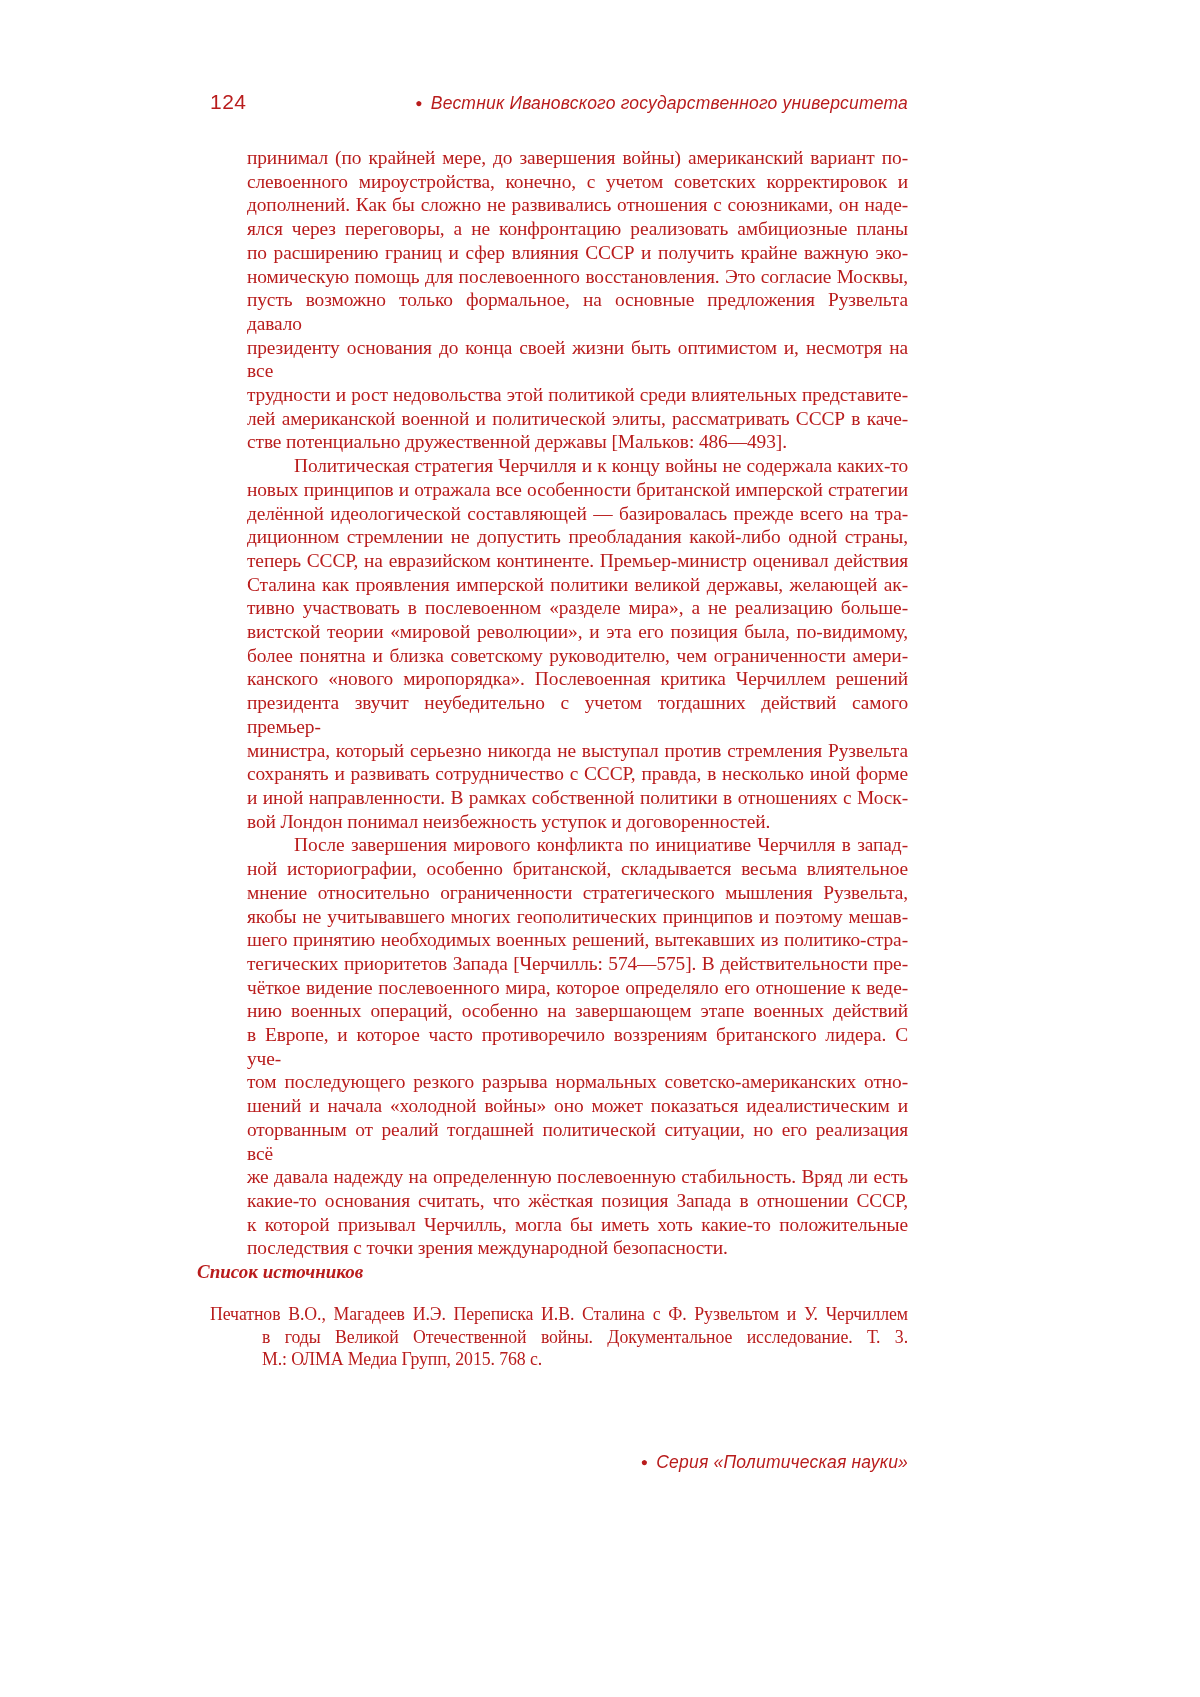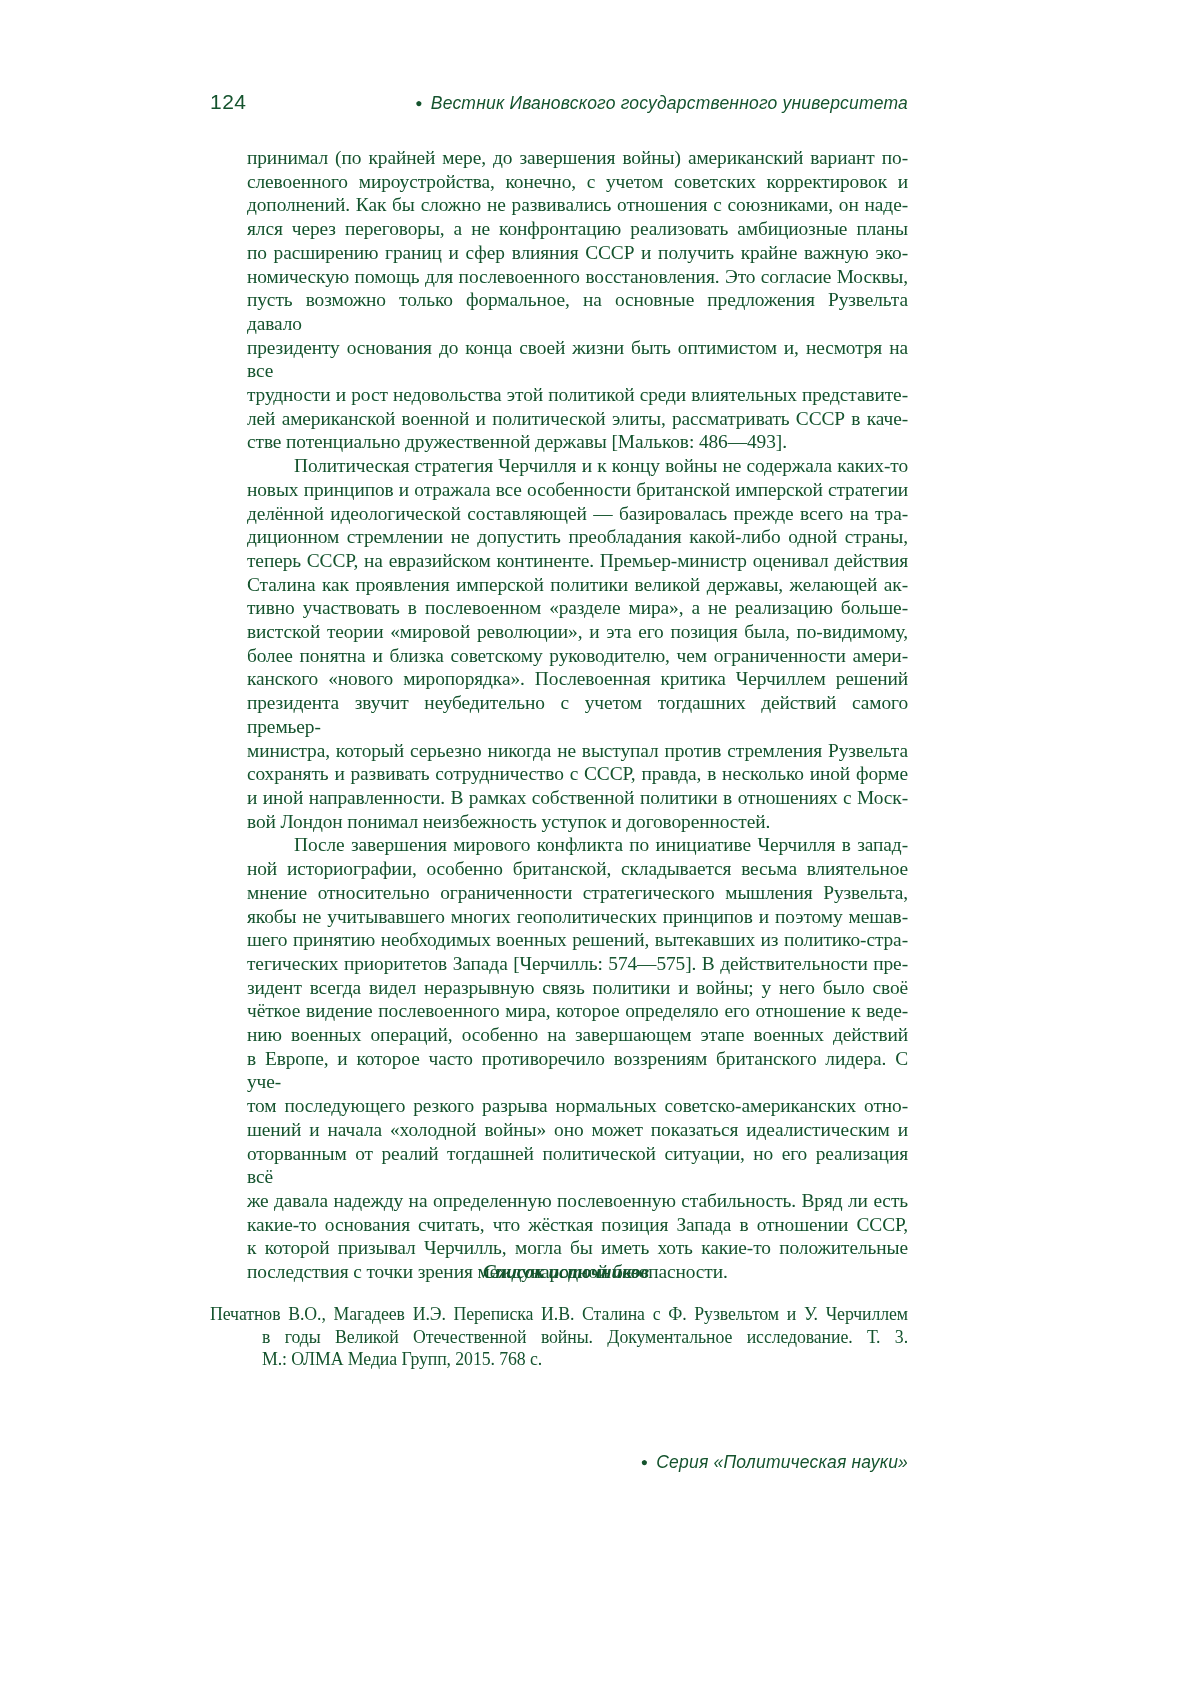--- a/index.html
+++ b/index.html
@@ -2,21 +2,21 @@
 <html><head>
 <meta charset="utf-8">
 <style>
   html, body { margin: 0; padding: 0; }
   .page {
     position: relative;
     width: 1200px;
     height: 1697px;
     background: #ffffff;
     font-family: "Liberation Serif", serif;
-    color: #14532d;
+    color: #b91c1c;
     overflow: hidden;
   }
   .header {
     position: absolute;
     left: 210px;
     top: 90px;
     width: 698px;
     display: flex;
     justify-content: space-between;
     align-items: baseline;
@@ -51,24 +51,23 @@
   .line {
     text-align: justify;
     text-align-last: justify;
     white-space: normal;
     margin-left: 37px;
   }
   .line.lastline { text-align-last: left; }
   .line.indent { text-indent: 47px; }
   .sources-heading {
     position: absolute;
-    left: 217px;
+    left: 197px;
     top: 1261px;
     width: 698px;
-    text-align: center;
     font-weight: bold;
     font-style: italic;
     font-size: 19px;
   }
   .references {
     position: absolute;
     left: 210px;
     top: 1303px;
     width: 698px;
     font-size: 17.8px;
@@ -135,21 +134,20 @@
         <div class="line">и иной направленности. В рамках собственной политики в отношениях с Моск-</div>
         <div class="line lastline">вой Лондон понимал неизбежность уступок и договоренностей.</div>
       </div>
       <div class="paragraph">
         <div class="line indent">После завершения мирового конфликта по инициативе Черчилля в запад-</div>
         <div class="line">ной историографии, особенно британской, складывается весьма влиятельное</div>
         <div class="line">мнение относительно ограниченности стратегического мышления Рузвельта,</div>
         <div class="line">якобы не учитывавшего многих геополитических принципов и поэтому мешав-</div>
         <div class="line">шего принятию необходимых военных решений, вытекавших из политико-стра-</div>
         <div class="line">тегических приоритетов Запада [Черчилль: 574—575]. В действительности пре-</div>
-        <div class="line">зидент всегда видел неразрывную связь политики и войны; у него было своё</div>
         <div class="line">чёткое видение послевоенного мира, которое определяло его отношение к веде-</div>
         <div class="line">нию военных операций, особенно на завершающем этапе военных действий</div>
         <div class="line">в Европе, и которое часто противоречило воззрениям британского лидера. С уче-</div>
         <div class="line">том последующего резкого разрыва нормальных советско-американских отно-</div>
         <div class="line">шений и начала «холодной войны» оно может показаться идеалистическим и</div>
         <div class="line">оторванным от реалий тогдашней политической ситуации, но его реализация всё</div>
         <div class="line">же давала надежду на определенную послевоенную стабильность. Вряд ли есть</div>
         <div class="line">какие-то основания считать, что жёсткая позиция Запада в отношении СССР,</div>
         <div class="line">к которой призывал Черчилль, могла бы иметь хоть какие-то положительные</div>
         <div class="line lastline">последствия с точки зрения международной безопасности.</div>

